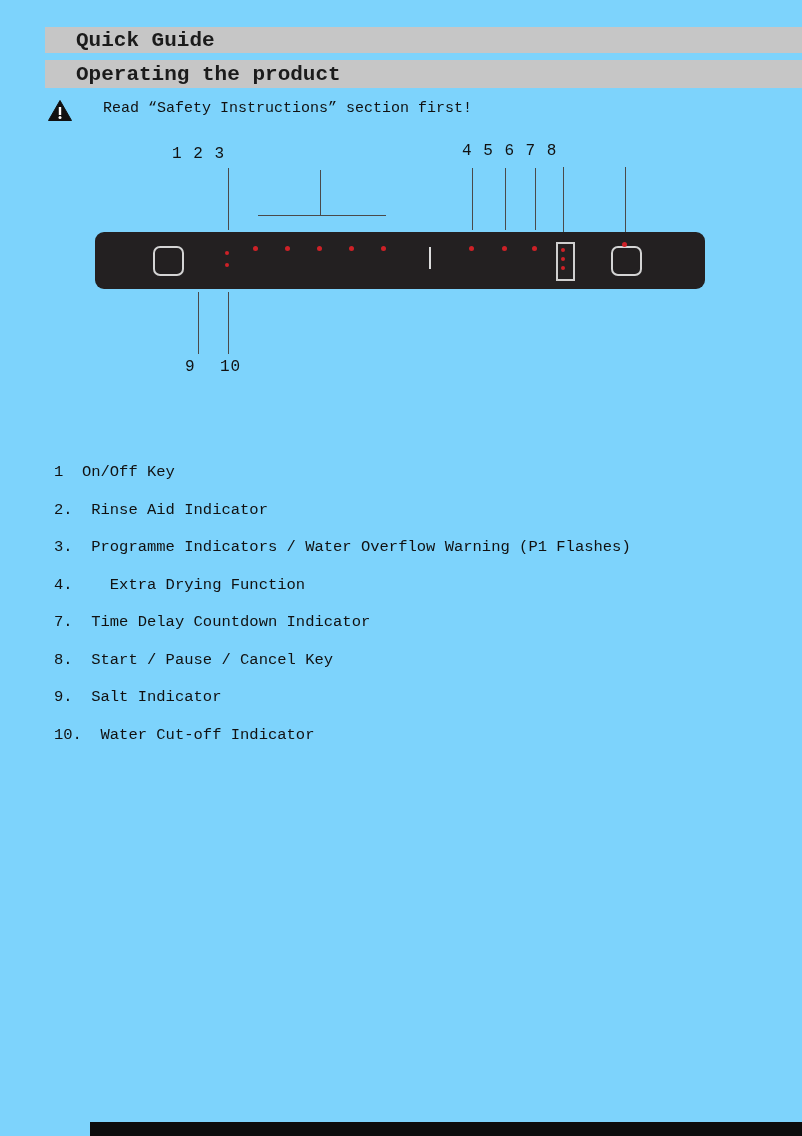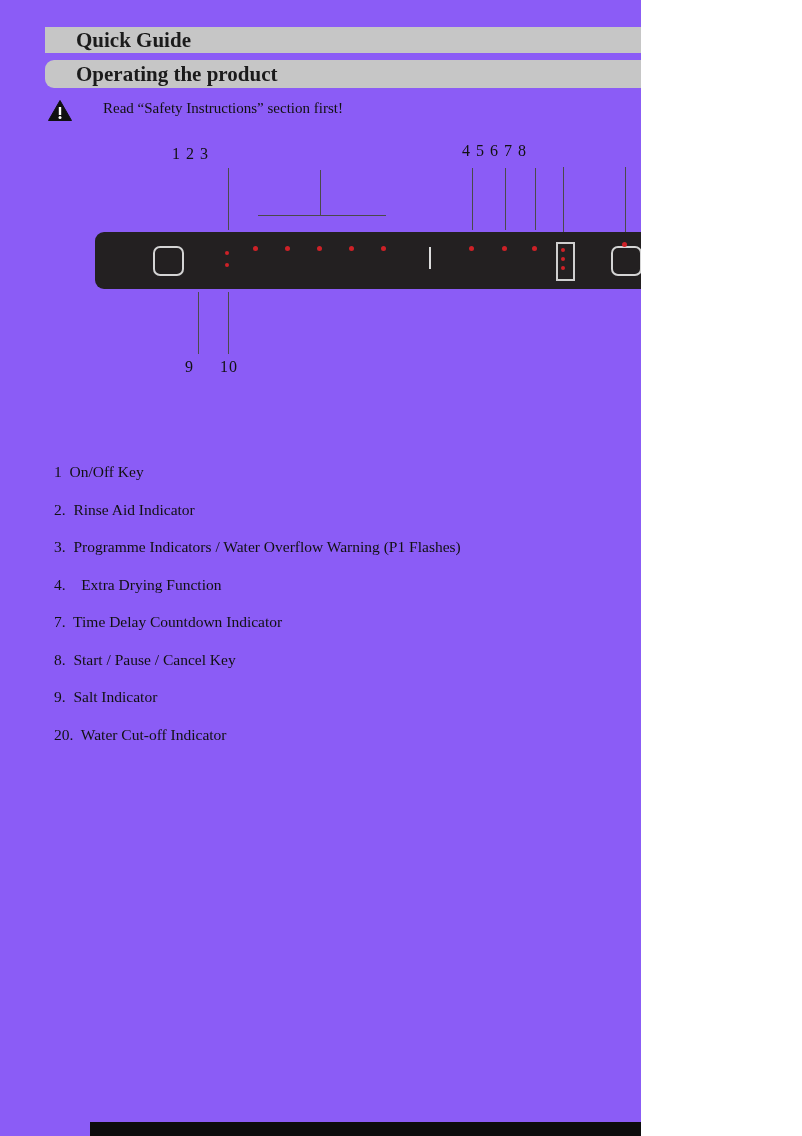--- a/index.html
+++ b/index.html
@@ -1,42 +1,42 @@
 <!DOCTYPE html>
 <html><head>
 <meta charset="utf-8">
 <style>
   html, body { margin: 0; padding: 0; background: #ffffff; }
   .page {
     position: relative;
-    width: 641px;
+    width: 802px;
     height: 1136px;
-    background: #8b5cf6;
-    font-family: Liberation Serif, serif;
+    background: #7dd3fc;
+    font-family: Liberation Mono, monospace;
     overflow: hidden;
   }
 
   
   .header-bar {
     position: absolute;
     left: 45px;
     width: 757px;
     background: #c6c6c6;
     display: flex;
     align-items: center;
   }
   .header-bar .title {
     font-weight: bold;
     font-size: 21px;
     color: #1b1b1b;
     padding-left: 31px;
     white-space: nowrap;
   }
   #hdr1 { top: 27px; height: 26px; }
-  #hdr2 { top: 60px; height: 28px; border-radius: 9px; }
+  #hdr2 { top: 60px; height: 28px; }
 
   
   .warning-row { position: absolute; left: 48px; top: 100px; display: flex; align-items: flex-start; gap: 23px; }
   .warn-icon { width: 24px; height: 21px; margin-right: 8px; }
   .warn-text { font-size: 15px; color: #111; white-space: nowrap; }
 
   
   .panel {
     position: absolute;
     left: 95px; top: 232px;
@@ -150,18 +150,18 @@
   <div class="led" style="left:622px; top:242px;"></div>
 
   <div class="legend">
     <div class="legend-item">1  On/Off Key</div>
     <div class="legend-item">2.  Rinse Aid Indicator</div>
     <div class="legend-item">3.  Programme Indicators / Water Overflow Warning (P1 Flashes)</div>
     <div class="legend-item">4.    Extra Drying Function</div>
     <div class="legend-item">7.  Time Delay Countdown Indicator</div>
     <div class="legend-item">8.  Start / Pause / Cancel Key</div>
     <div class="legend-item">9.  Salt Indicator</div>
-    <div class="legend-item">20.  Water Cut-off Indicator</div>
+    <div class="legend-item">10.  Water Cut-off Indicator</div>
   </div>
 
   <div class="footer-bar"></div>
 
 </div>
 
 </body></html>

